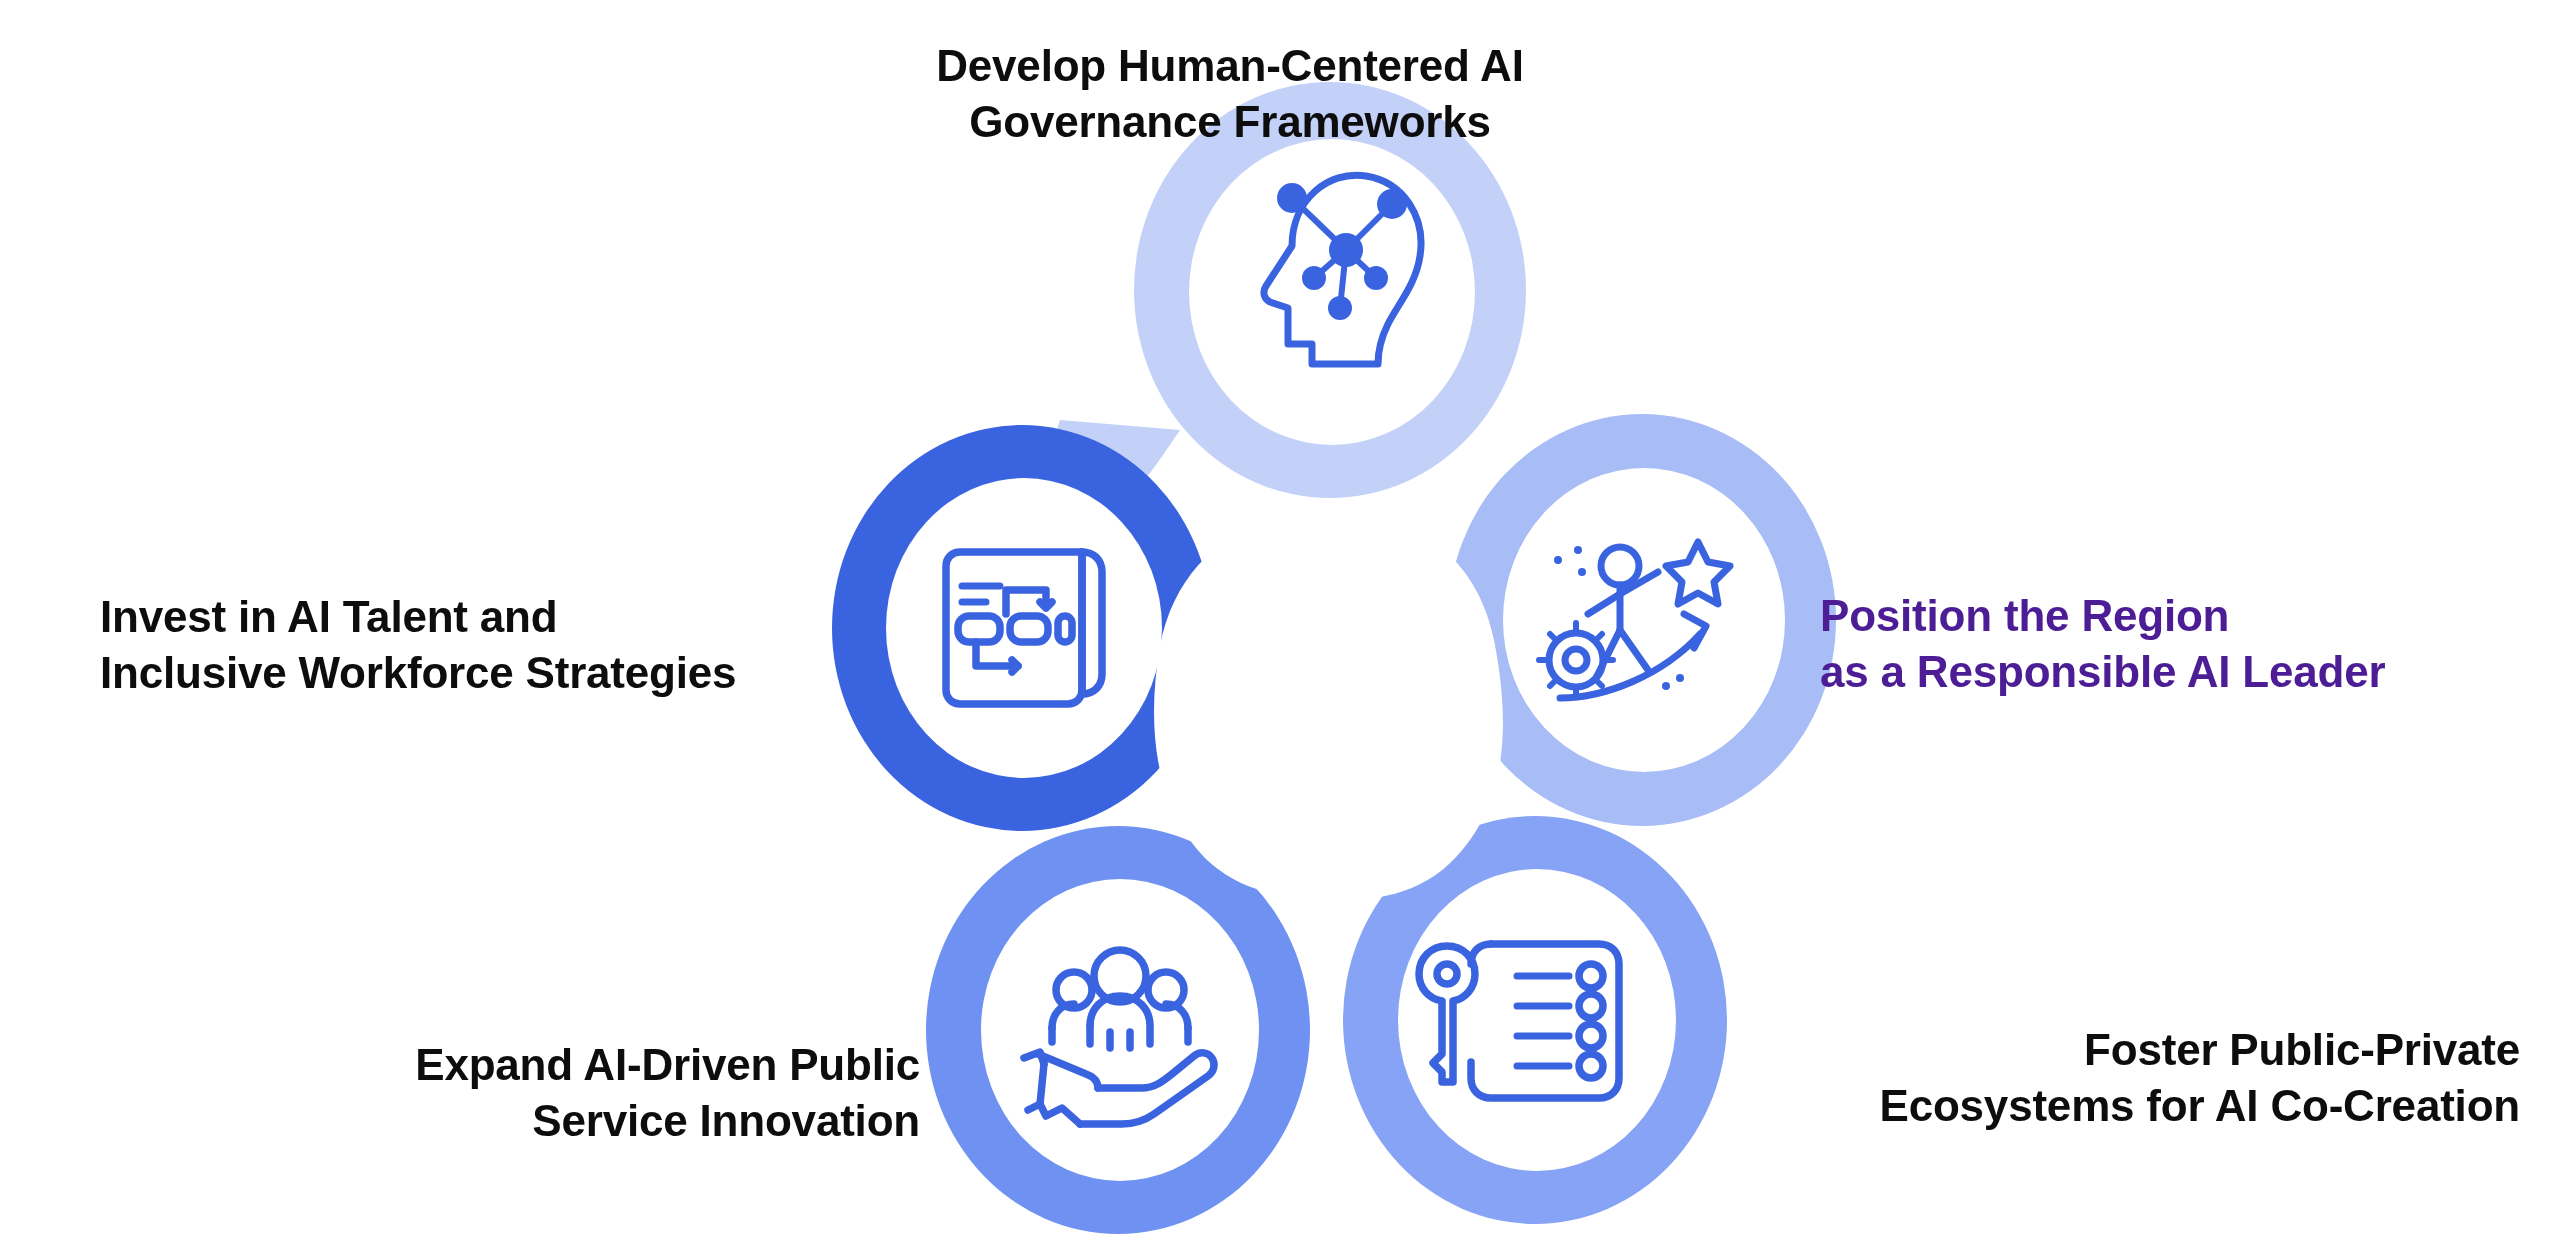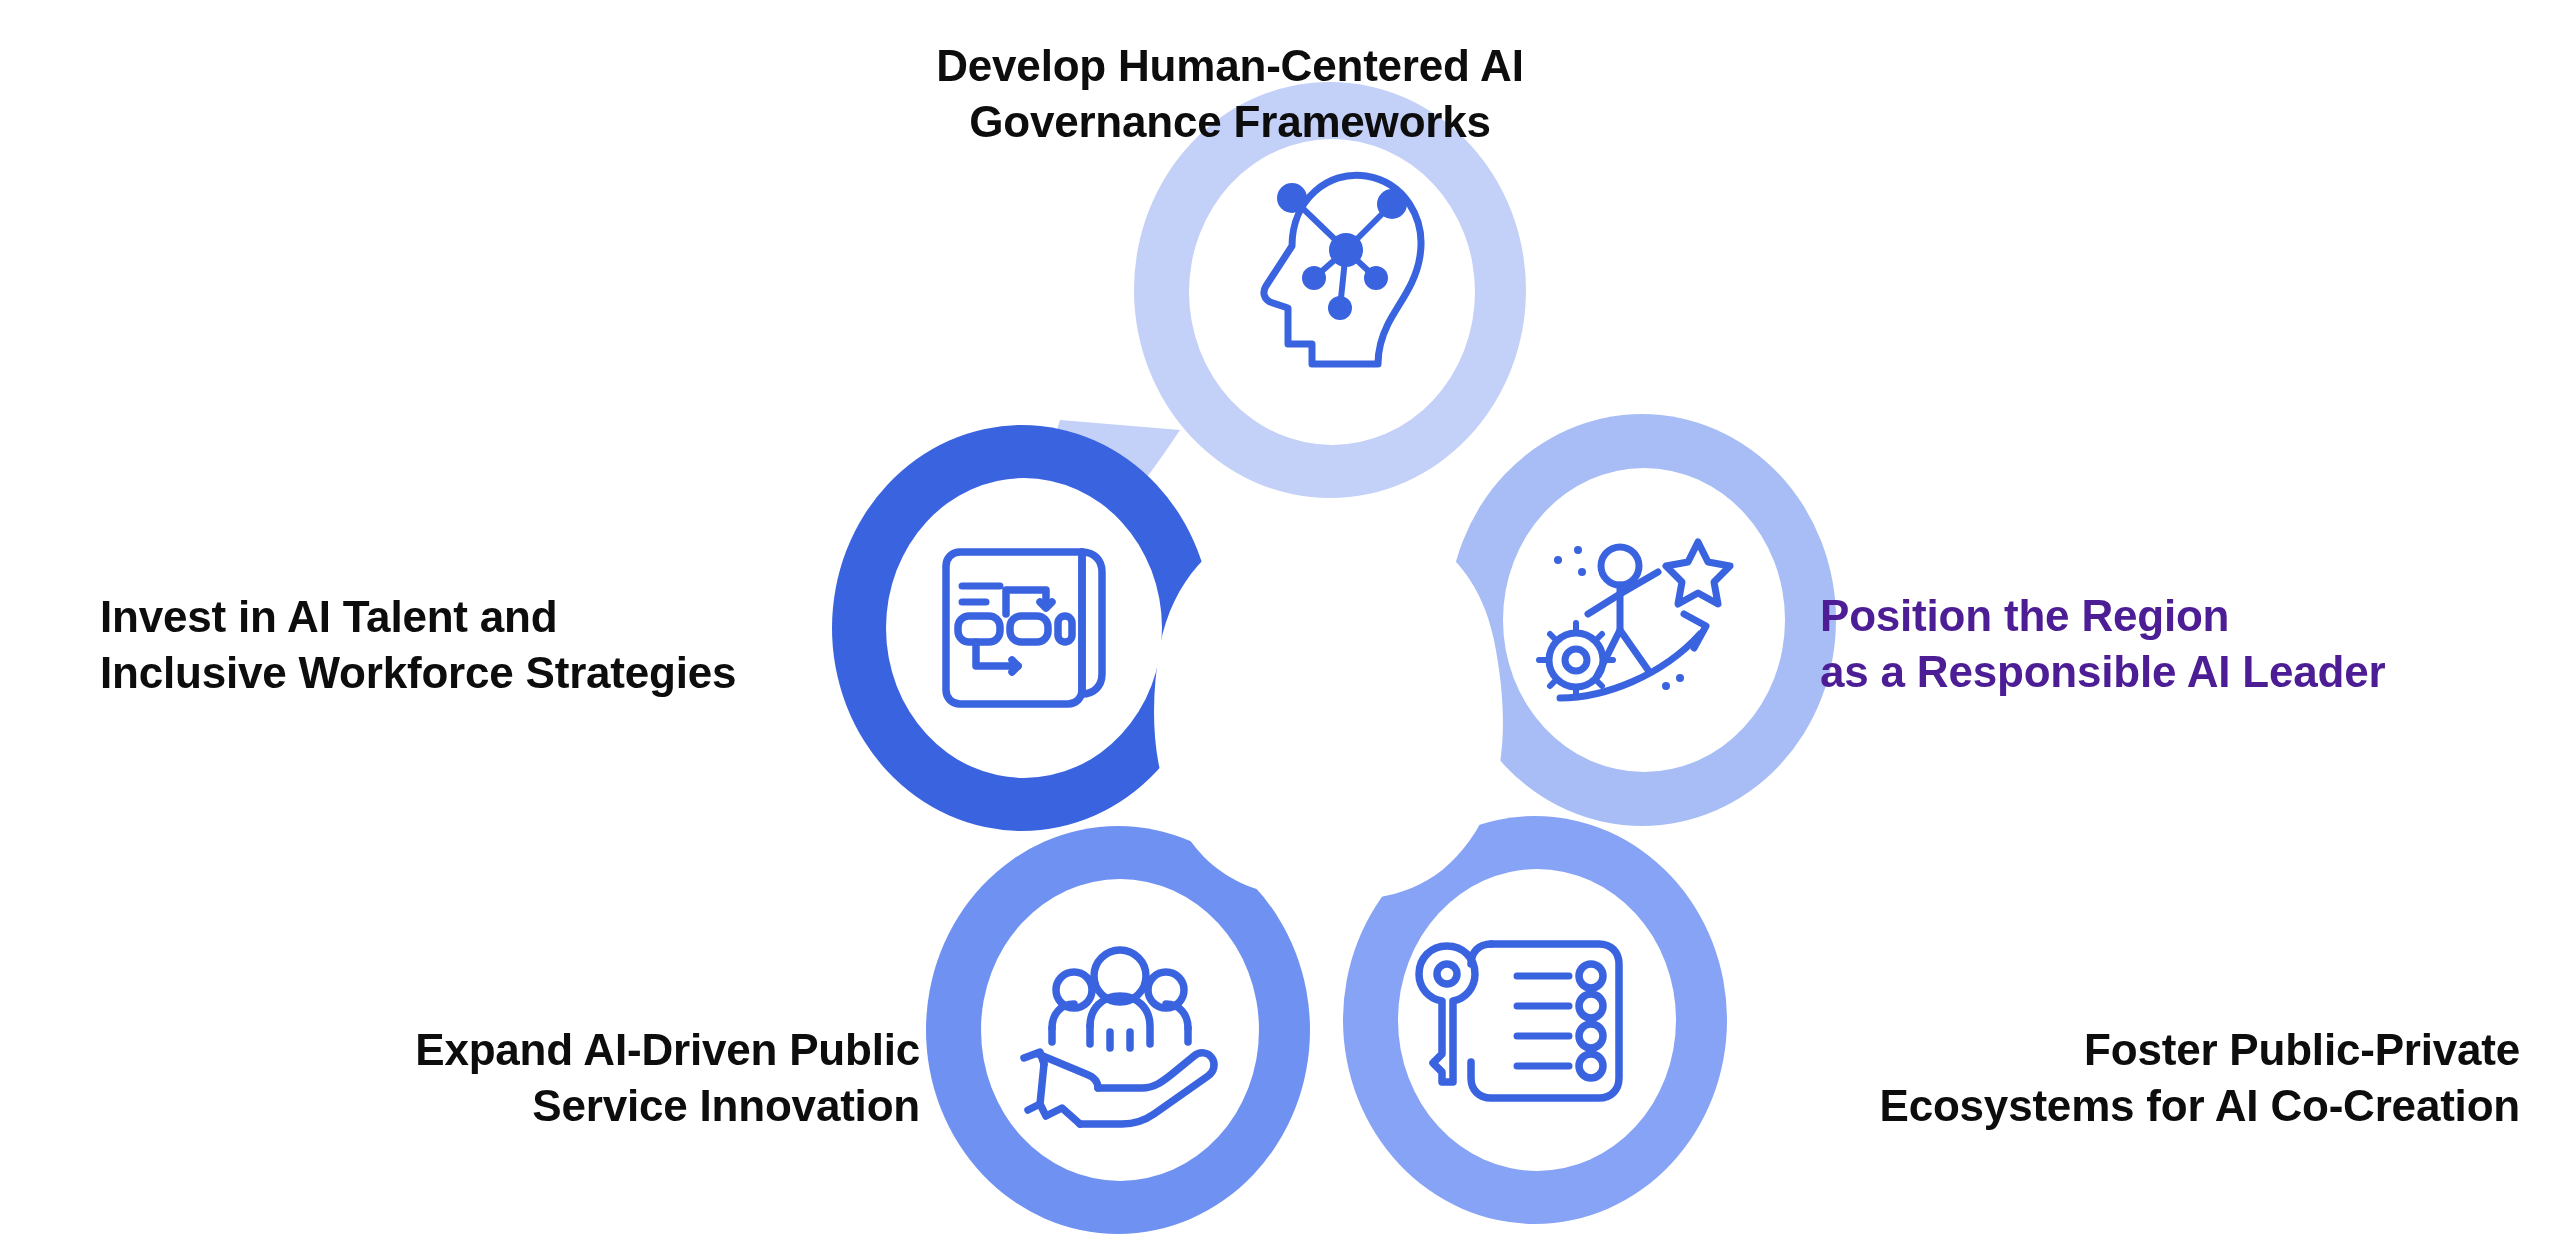--- a/index.html
+++ b/index.html
@@ -227,19 +227,19 @@
 
   <div class="label label-top" style="color: rgb(13, 13, 13);">Develop Human-Centered AI
 Governance Frameworks</div>
 
   <div class="label label-left" style="color: rgb(13, 13, 13);">Invest in AI Talent and
 Inclusive Workforce Strategies</div>
 
   <div class="label label-right" style="color: #4c1d95;">Position the Region
 as a Responsible AI Leader</div>
 
-  <div class="label label-bottom-left" style="color: rgb(13, 13, 13);">Expand AI-Driven Public
+  <div class="label label-bottom-left" style="color: rgb(13, 13, 13); margin-top: 15px;">Expand AI-Driven Public
 Service Innovation</div>
 
   <div class="label label-bottom-right" style="color: rgb(13, 13, 13);">Foster Public-Private
 Ecosystems for AI Co-Creation</div>
 
 </div>
 
 </body></html>

